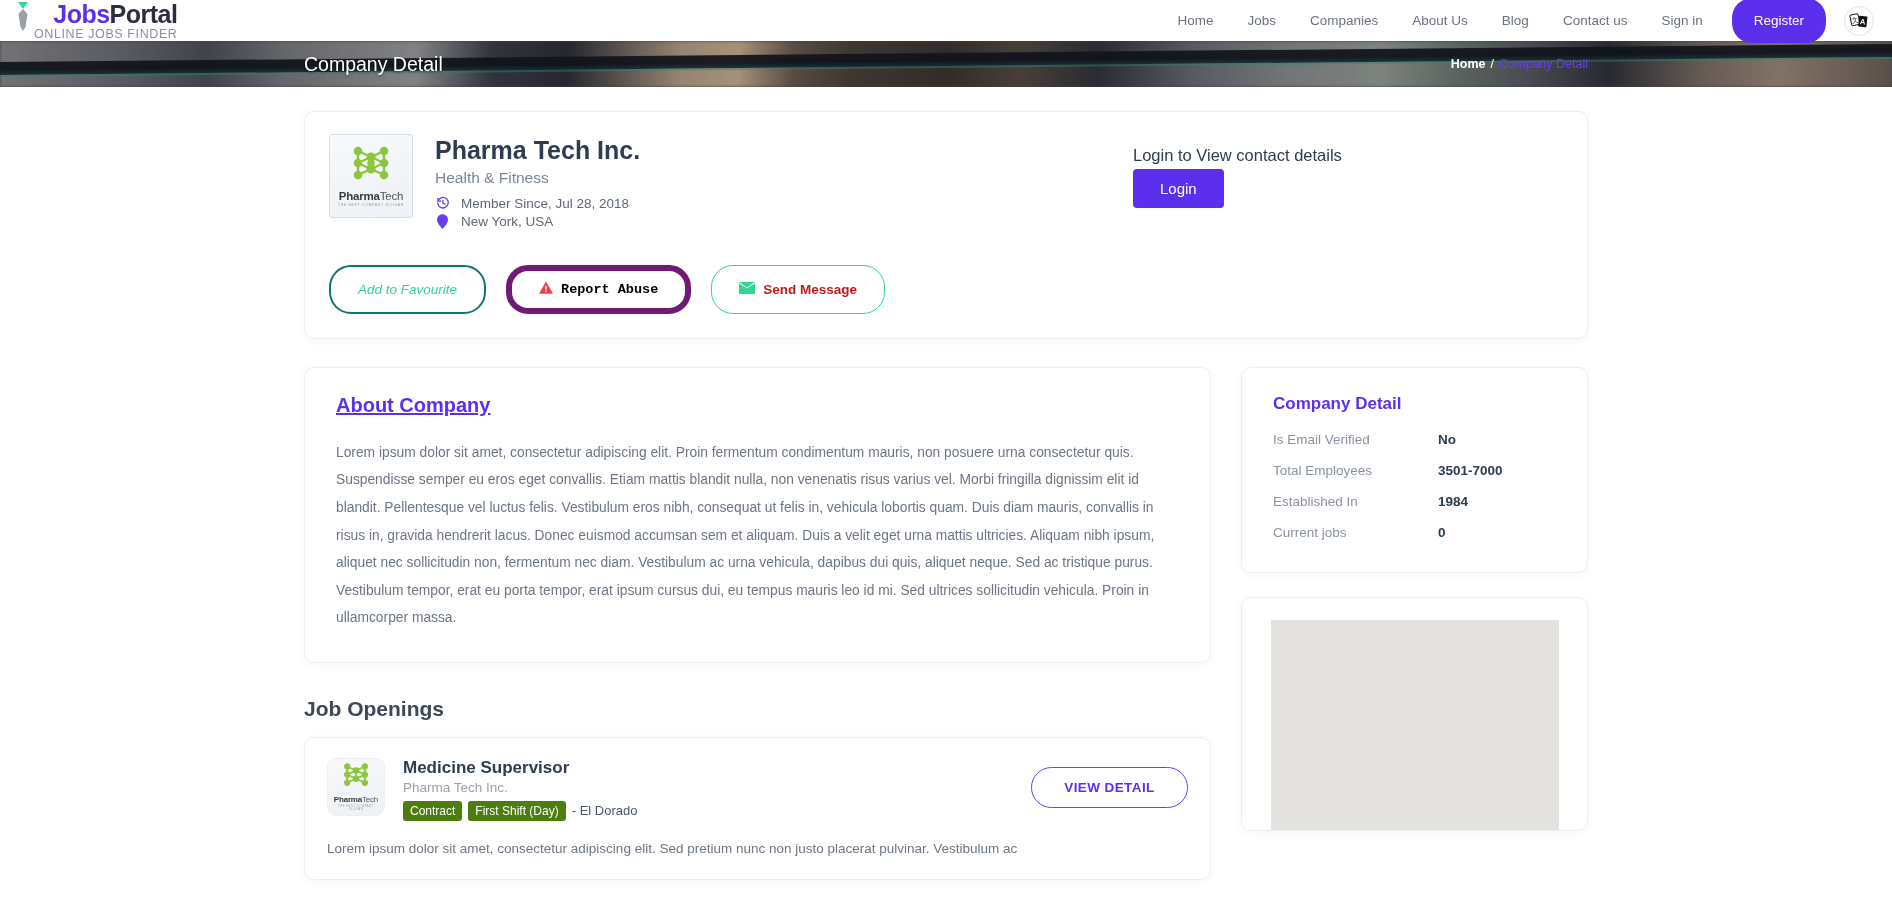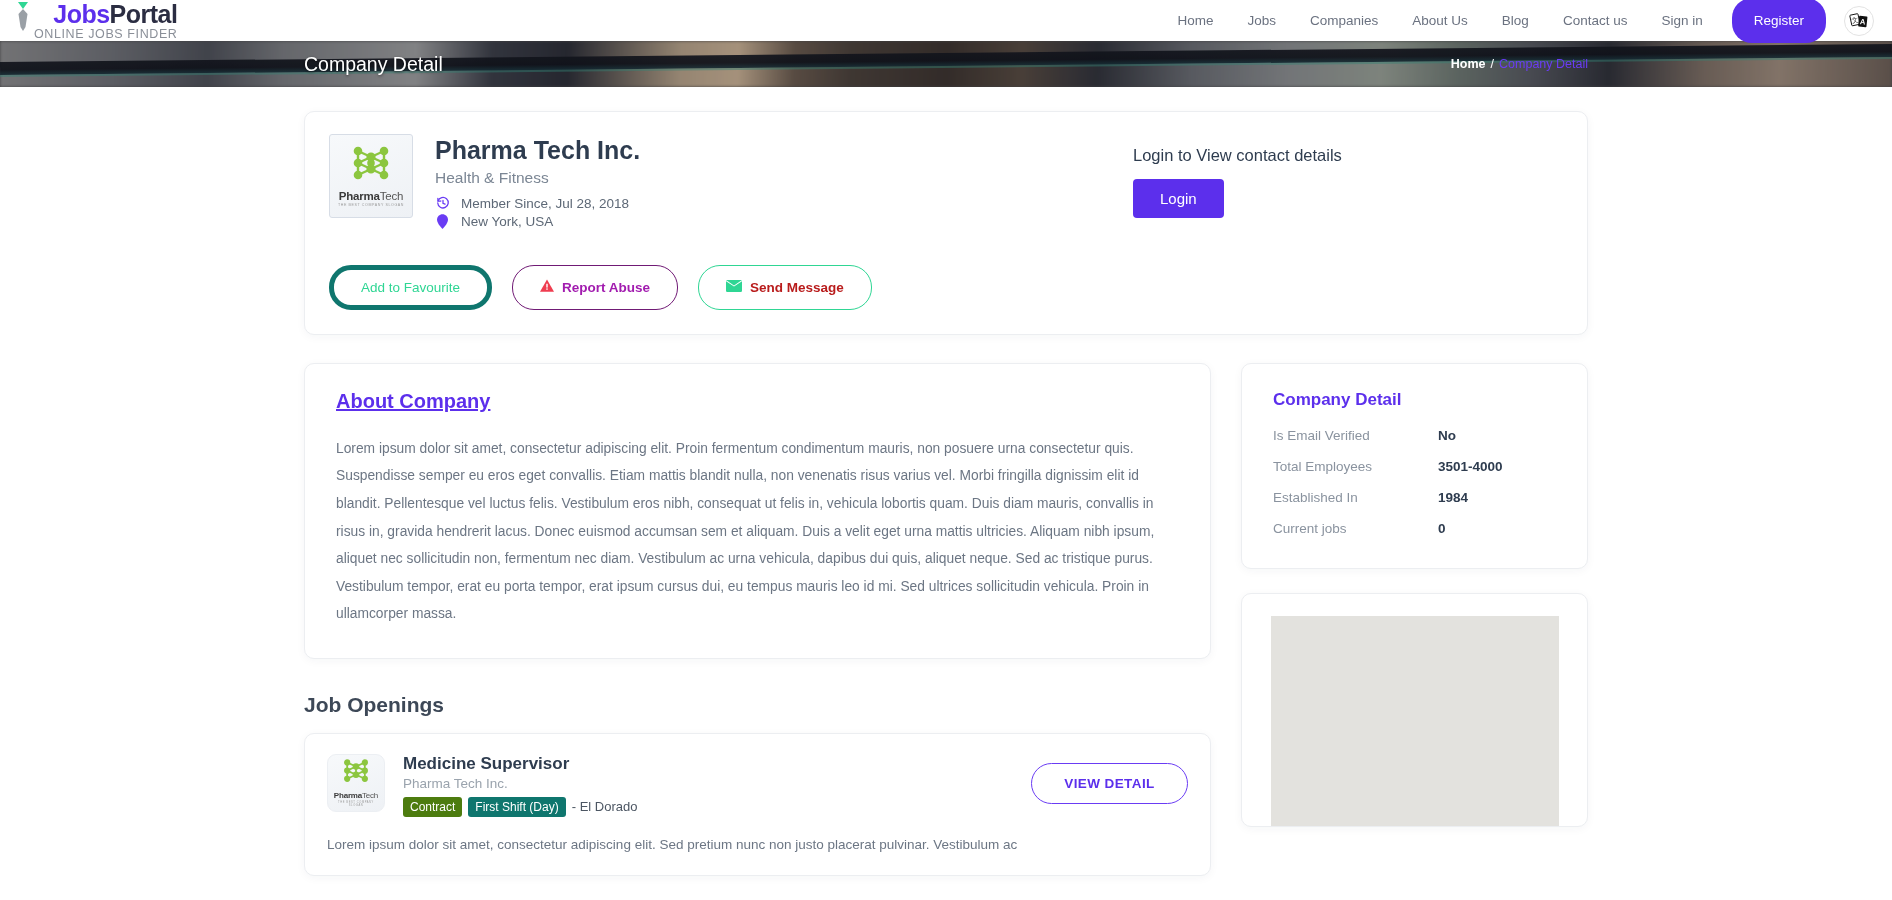--- a/index.html
+++ b/index.html
@@ -120,26 +120,26 @@
   .company-cat { font-size:15.5px; color:#7b8694; margin-bottom:9px; }
   .meta-row { display:flex; align-items:center; gap:11px; font-size:13.5px; color:#5d6876; margin:3px 0; }
   .meta-ico { width:15px; display:flex; justify-content:center; color:#6a3cf4; }
 
   .action-row { display:flex; gap:20px; margin-top:33px; }
   .btn-pill {
     border-radius:22px; padding:10px 27px; font-size:13.5px;
     background:#fff; cursor:pointer; font-family:inherit;
     display:inline-flex; align-items:center; gap:8px; white-space:nowrap;
   }
-  .btn-fav { border:5px solid #0f766e; color:#2fd694; }
-  .btn-abuse { border:1px solid #701a75; color:#a21caf; font-weight:bold; }
+  .btn-fav { border:2px solid #0f766e; color:#2fd694;font-style:italic; }
+  .btn-abuse { border:6px solid #701a75; color:#000000; font-weight:bold;font-family:Liberation Mono, monospace; }
   .btn-msg { border:1px solid #2fd694; color:#b91c1c; font-weight:bold; }
 
   .company-right { flex:0 0 460px; padding-left:30px; padding-top:12px;}
-  .login-title { font-size:16.5px; color:#2e3c4f; font-weight:normal; margin-bottom:14px; }
+  .login-title { font-size:16.5px; color:#2e3c4f; font-weight:normal; margin-bottom:4px; }
   .btn-login {
     background:#5c2fec; color:#fff; border:none; border-radius:4px;
     font-size:15px; padding:11px 27px; cursor:pointer; font-family:inherit;
   }
 
   
   .body-grid { display:flex; gap:30px; margin-top:28px; align-items:flex-start; }
   .col-main { flex:1 1 auto; min-width:0; }
   .col-side { flex:0 0 347px; }
 
@@ -168,21 +168,21 @@
     display:flex; align-items:center; justify-content:center; padding:4px;
   }
   .job-logo .logo-name { font-size:8px; }
   .job-logo .logo-slogan { font-size:2.6px; }
   .job-info { flex:1 1 auto; min-width:0; }
   .job-title { font-size:17px; font-weight:bold; color:#2e3c4f; margin:0 0 2px; }
   .job-company { font-size:13.5px; color:#9aa3ad; margin-bottom:6px; }
   .job-tags { display:flex; align-items:center; gap:6px; font-size:13px; color:#4c5663; }
   .tag { color:#fff; font-size:12px; padding:3px 7px; border-radius:3px; }
   .tag-blue { background:#4d7c0f; }
-  .tag-green { background:#0f766e; }
+  .tag-green { background:#4d7c0f; }
   .btn-view {
     border:1px solid #6a3cf4; color:#5c2fec; background:#fff;
     border-radius:22px; font-size:13.5px; font-weight:bold; letter-spacing:.4px;
     padding:12px 0; width:157px; cursor:pointer; font-family:inherit;
     margin-top:9px;
   }
   .job-desc { font-size:13.5px; color:#6c7684; line-height:1.75; margin:16px 0 0; }
 </style>
 </head>
 <body>
@@ -403,21 +403,21 @@
       <div class="col-side">
         <div class="card panel">
           <h3 class="side-title">Company Detail</h3>
 
           <div class="detail-row">
             <span class="detail-key">Is Email Verified</span>
             <span class="detail-val">No</span>
           </div>
           <div class="detail-row">
             <span class="detail-key">Total Employees</span>
-            <span class="detail-val">3501-4000</span>
+            <span class="detail-val">3501-7000</span>
           </div>
           <div class="detail-row">
             <span class="detail-key">Established In</span>
             <span class="detail-val">1984</span>
           </div>
           <div class="detail-row">
             <span class="detail-key">Current jobs</span>
             <span class="detail-val">0</span>
           </div>
         </div>

